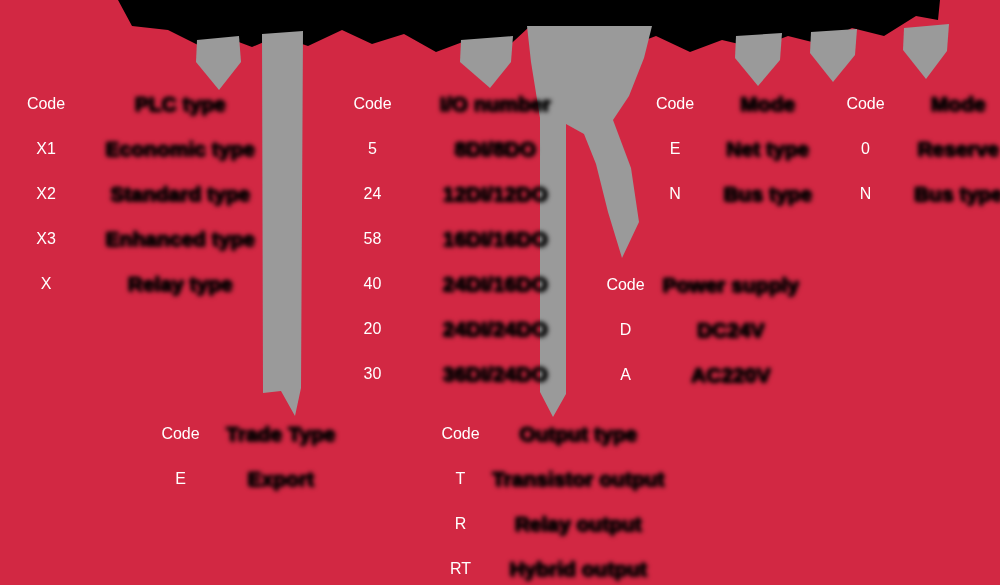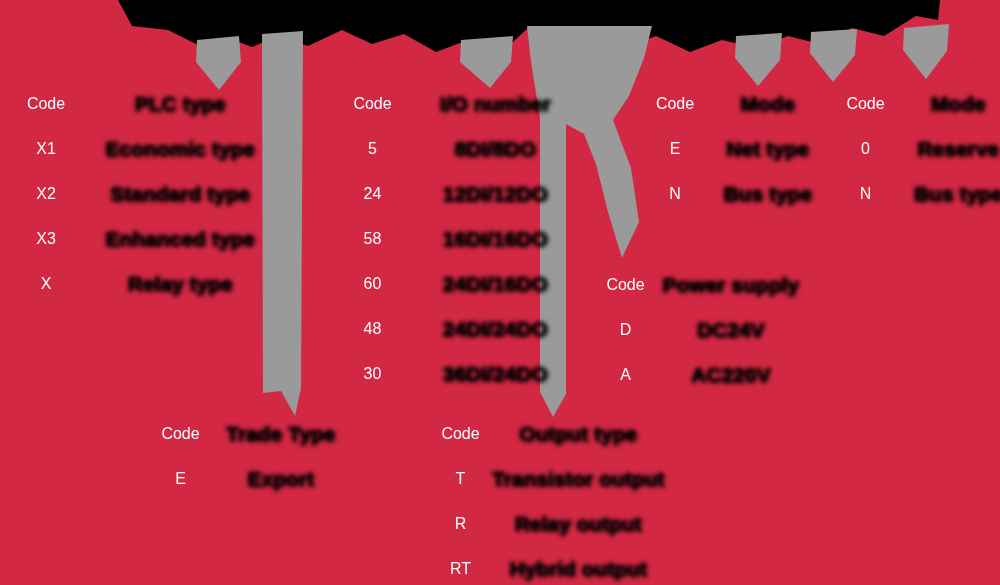--- a/index.html
+++ b/index.html
@@ -65,23 +65,23 @@
 
   <div class="section" style="left:330px;top:81px;grid-template-columns:85px 160px;">
     <div class="code-cell">Code</div>
     <div class="blob">I/O number</div>
     <div class="code-cell">5</div>
     <div class="blob">8DI/8DO</div>
     <div class="code-cell">24</div>
     <div class="blob">12DI/12DO</div>
     <div class="code-cell">58</div>
     <div class="blob">16DI/16DO</div>
-    <div class="code-cell">60</div>
+    <div class="code-cell">40</div>
     <div class="blob">24DI/16DO</div>
-    <div class="code-cell">48</div>
+    <div class="code-cell">20</div>
     <div class="blob">24DI/24DO</div>
     <div class="code-cell">30</div>
     <div class="blob">36DI/24DO</div>
   </div>
 
   <div class="section" style="left:635px;top:81px;grid-template-columns:80px 105px;">
     <div class="code-cell">Code</div>
     <div class="blob">Mode</div>
     <div class="code-cell">E</div>
     <div class="blob">Net type</div>

